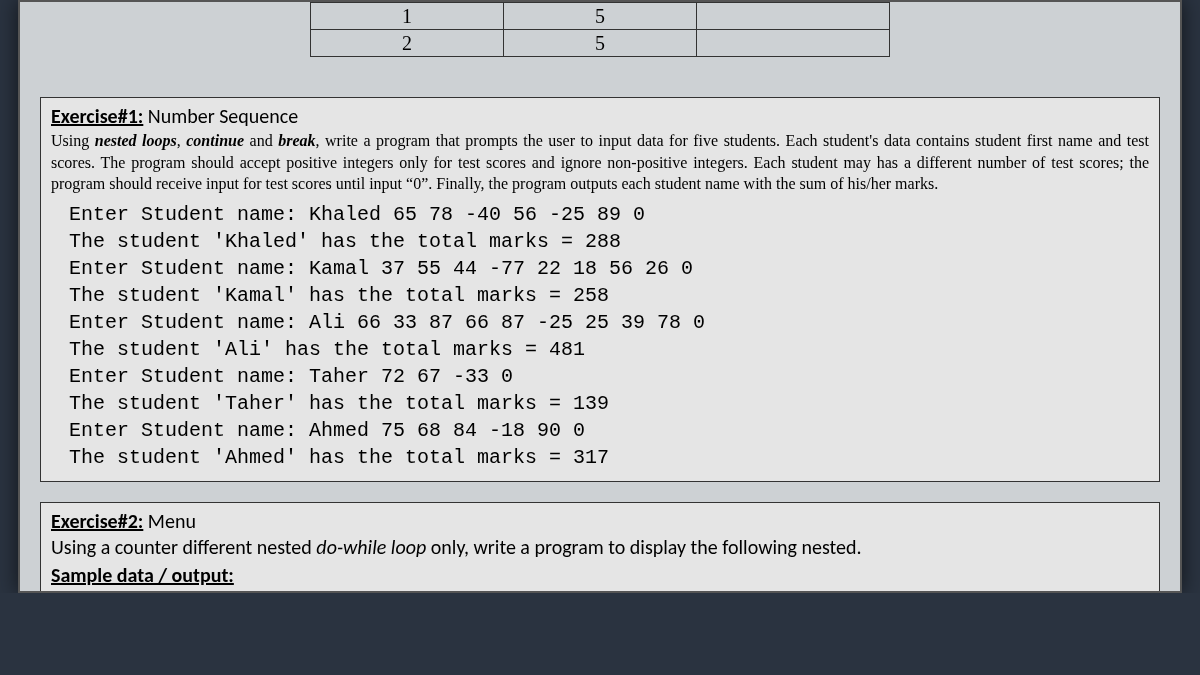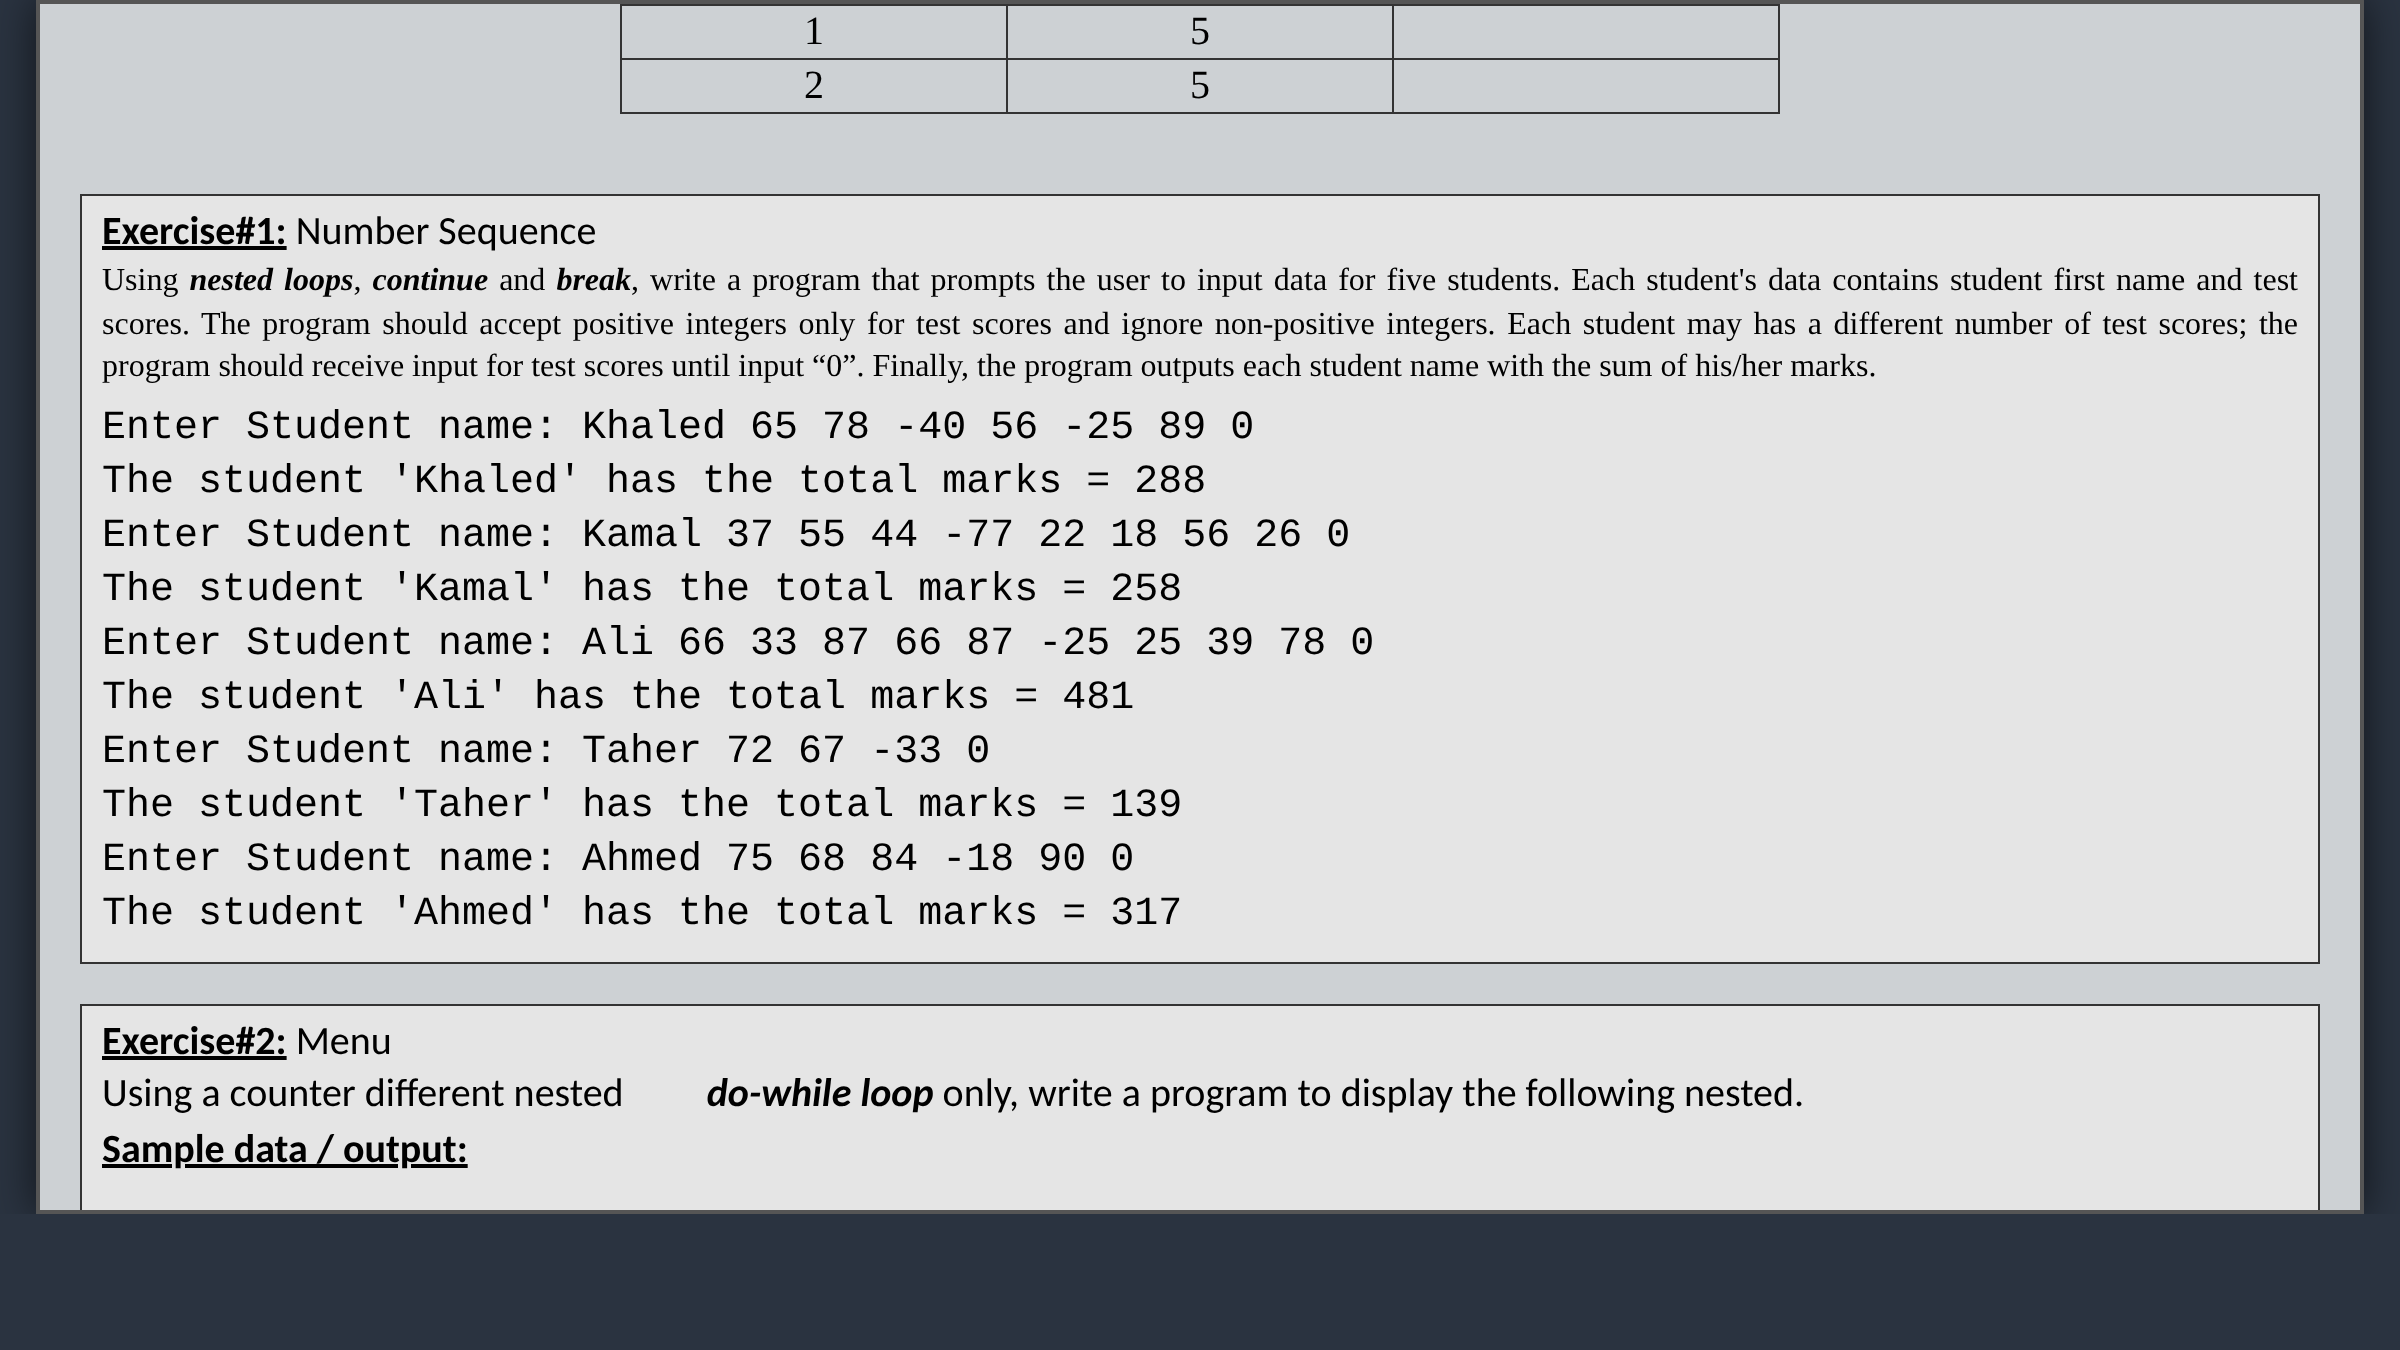--- a/index.html
+++ b/index.html
@@ -60,27 +60,28 @@
     font-size: 20px;
     font-weight: bold;
     text-decoration: underline;
     margin: 4px 0 2px 0;
   }
   .console {
     font-family: "Courier New", monospace;
     font-size: 20px;
     white-space: pre;
     line-height: 1.35;
+    margin-left: 18px;
   }
   .instr2 {
     font-family: Calibri, Arial, sans-serif;
     font-size: 20px;
     margin: 0;
   }
-  .dw { font-style: italic; font-weight: bold; margin-left: 37px; }
+  .dw { font-style: italic; font-weight: normal; }
 </style>
 </head>
 <body>
 
 <div class="page">
 
   <div class="small-table-wrap">
     <table class="small">
       <tbody>
           <tr>
@@ -109,21 +110,21 @@
 Enter Student name: Kamal 37 55 44 -77 22 18 56 26 0
 The student 'Kamal' has the total marks = 258
 Enter Student name: Ali 66 33 87 66 87 -25 25 39 78 0
 The student 'Ali' has the total marks = 481
 Enter Student name: Taher 72 67 -33 0
 The student 'Taher' has the total marks = 139
 Enter Student name: Ahmed 75 68 84 -18 90 0
 The student 'Ahmed' has the total marks = 317</div>
   </div>
 
-  <div class="exercise-box" style="margin-bottom:0; border-bottom:none; padding-bottom:16px;">
+  <div class="exercise-box" style="margin-bottom:0; border-bottom:none; padding-bottom:2px;">
     <p class="ex-title">
       <span class="under">Exercise#2:</span><span> Menu</span>
     </p>
     <p class="instr2">
       <span>Using a counter different nested </span><span class="dw">do-while loop</span><span> only, write a program to display the following nested.</span>
     </p>
     <p class="sample-head">Sample data / output:</p>
   </div>
 
 </div>

